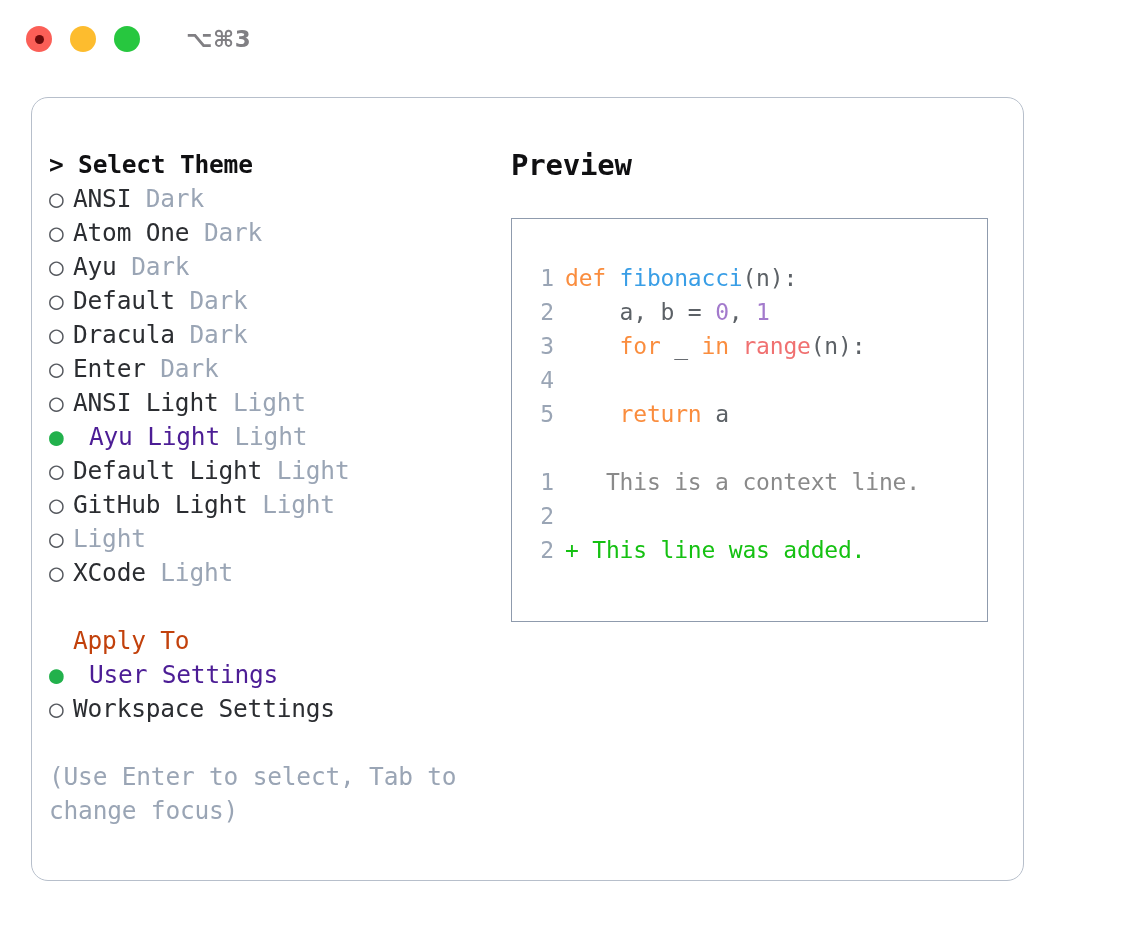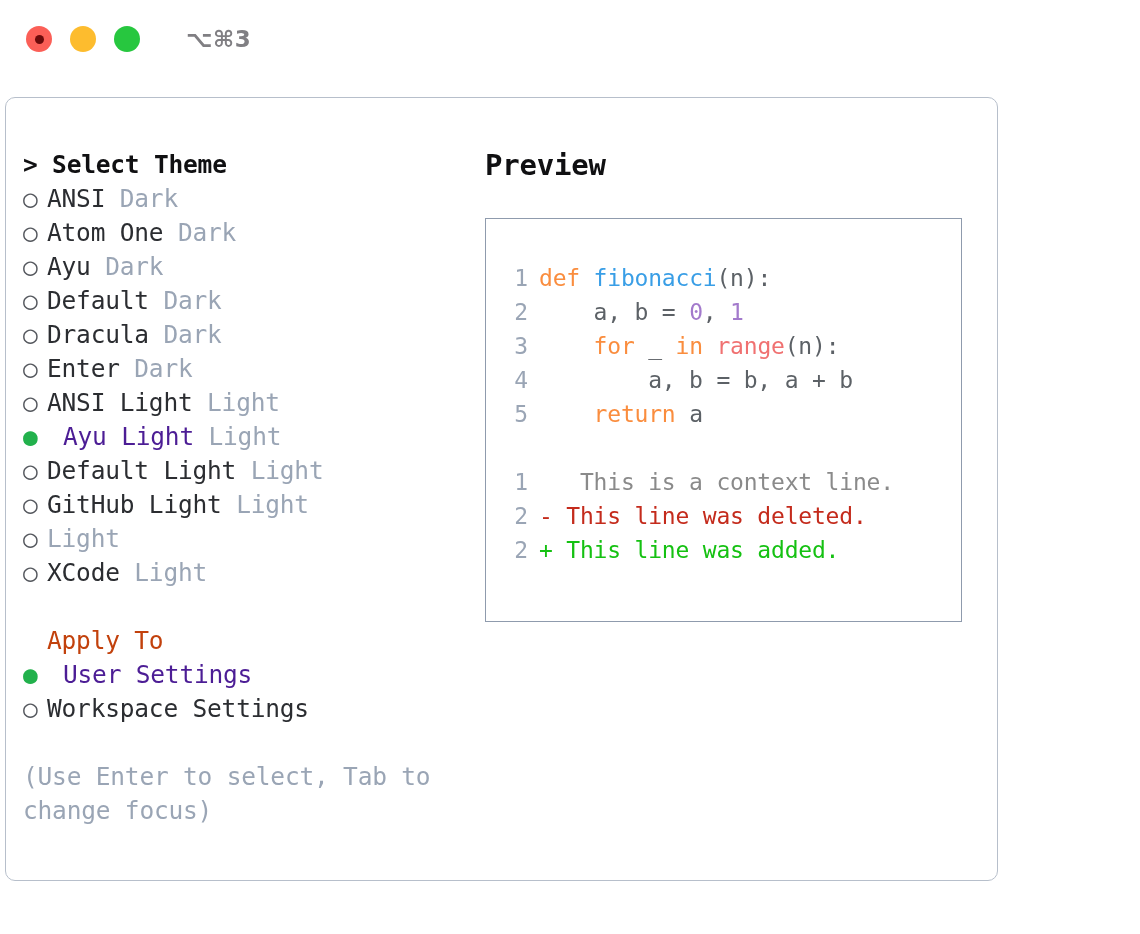--- a/index.html
+++ b/index.html
@@ -62,26 +62,26 @@
     font-size: 23px;
     font-weight: 700;
     color: #807f83;
     letter-spacing: 0.5px;
     font-family: "DejaVu Sans", "Liberation Sans", sans-serif;
   }
 
   
   #panel {
     position: absolute;
-    left: 5px;
+    left: 31px;
     top: 97px;
     width: 993px;
     height: 784px;
     border: 1.5px solid #b7bfcb;
-    border-radius: 10px;
+    border-radius: 17px;
     box-sizing: border-box;
     background: #ffffff;
   }
 
   #panel-inner {
     position: relative;
     width: 100%;
     height: 100%;
   }
 
@@ -251,27 +251,27 @@
       <div id="hint">(Use Enter to select, Tab to change focus)</div>
 
       <div id="preview-column">
         <div id="preview-title">Preview</div>
 
         <div id="preview-box">
           <div id="code-block">
               <div class="code-line"><span class="lineno">1</span><span><span class="tok-kw">def</span><span class="tok-plain"> </span><span class="tok-fn">fibonacci</span><span class="tok-plain">(n):</span></span></div>
               <div class="code-line"><span class="lineno">2</span><span><span class="tok-plain">    a, b = </span><span class="tok-num">0</span><span class="tok-plain">, </span><span class="tok-num">1</span></span></div>
               <div class="code-line"><span class="lineno">3</span><span><span class="tok-plain">    </span><span class="tok-kw">for</span><span class="tok-plain"> _ </span><span class="tok-kw">in</span><span class="tok-plain"> </span><span class="tok-call">range</span><span class="tok-plain">(n):</span></span></div>
-              <div class="code-line"><span class="lineno">4</span><span><span class="tok-plain">        a, b = b, a + b</span></span></div>
+              <div class="code-line"><span class="lineno">4</span></div>
               <div class="code-line"><span class="lineno">5</span><span><span class="tok-plain">    </span><span class="tok-kw">return</span><span class="tok-plain"> a</span></span></div>
             </div>
           <div class="blank-line"></div>
           <div id="diff-block">
               <div class="code-line"><span class="lineno">1</span><span class="diff-ctx">   This is a context line.</span></div>
-              <div class="code-line"><span class="lineno">2</span><span class="diff-del">- This line was deleted.</span></div>
+              <div class="code-line"><span class="lineno">2</span></div>
               <div class="code-line"><span class="lineno">2</span><span class="diff-add">+ This line was added.</span></div>
             </div>
         </div>
       </div>
 
     </div>
   </div>
 </div>
 
 </body></html>

